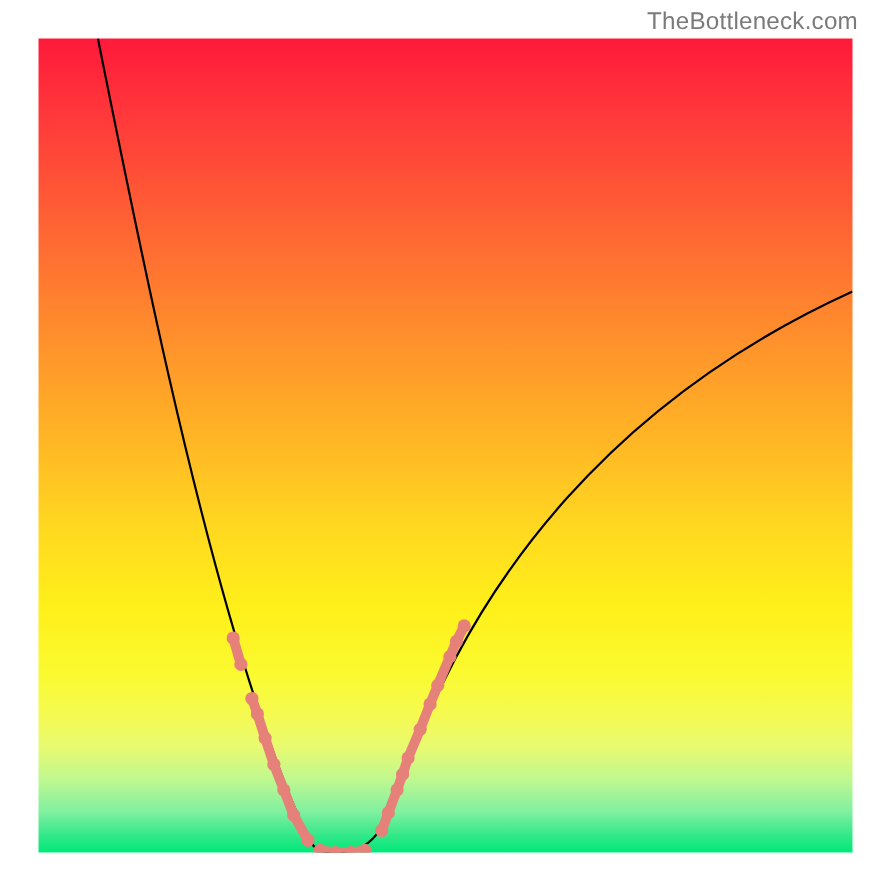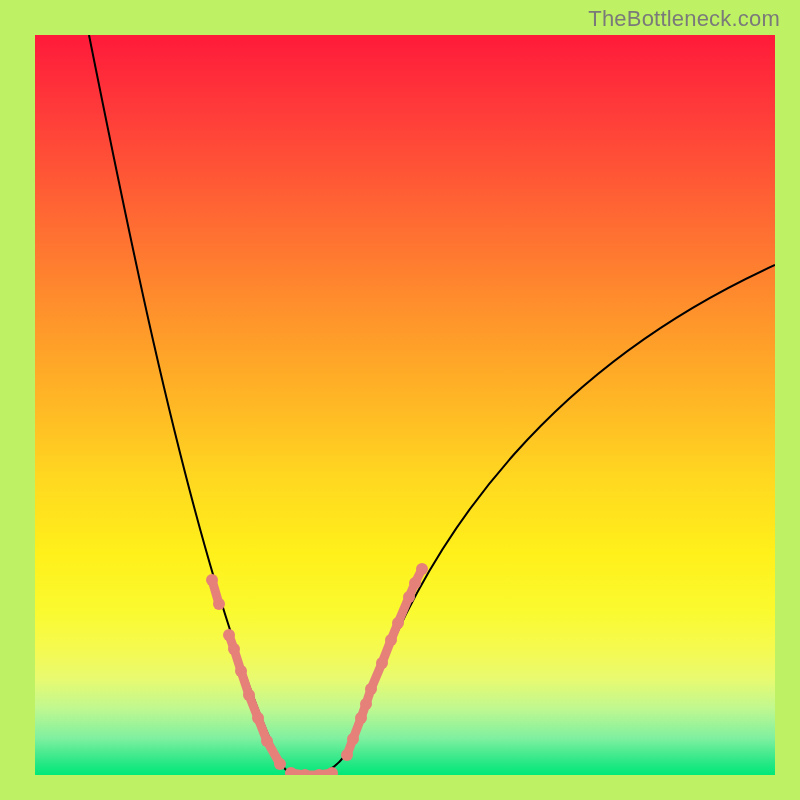--- a/index.html
+++ b/index.html
@@ -1,20 +1,20 @@
 <!DOCTYPE html>
 <html><head>
 <meta charset="utf-8">
 <style>
   * { margin: 0; padding: 0; box-sizing: border-box; }
   html, body { width: 800px; height: 800px; overflow: hidden; background: #000; }
   .chart-container {
     width: 800px;
     height: 800px;
-    background: #bef264;
+    background: #ffffff;
     position: relative;
     padding-left: 20px;
   }
   .plot-area {
     position: absolute;
     left: 35px;
     top: 35px;
     width: 740px;
     height: 740px;
     background: linear-gradient(to bottom,

